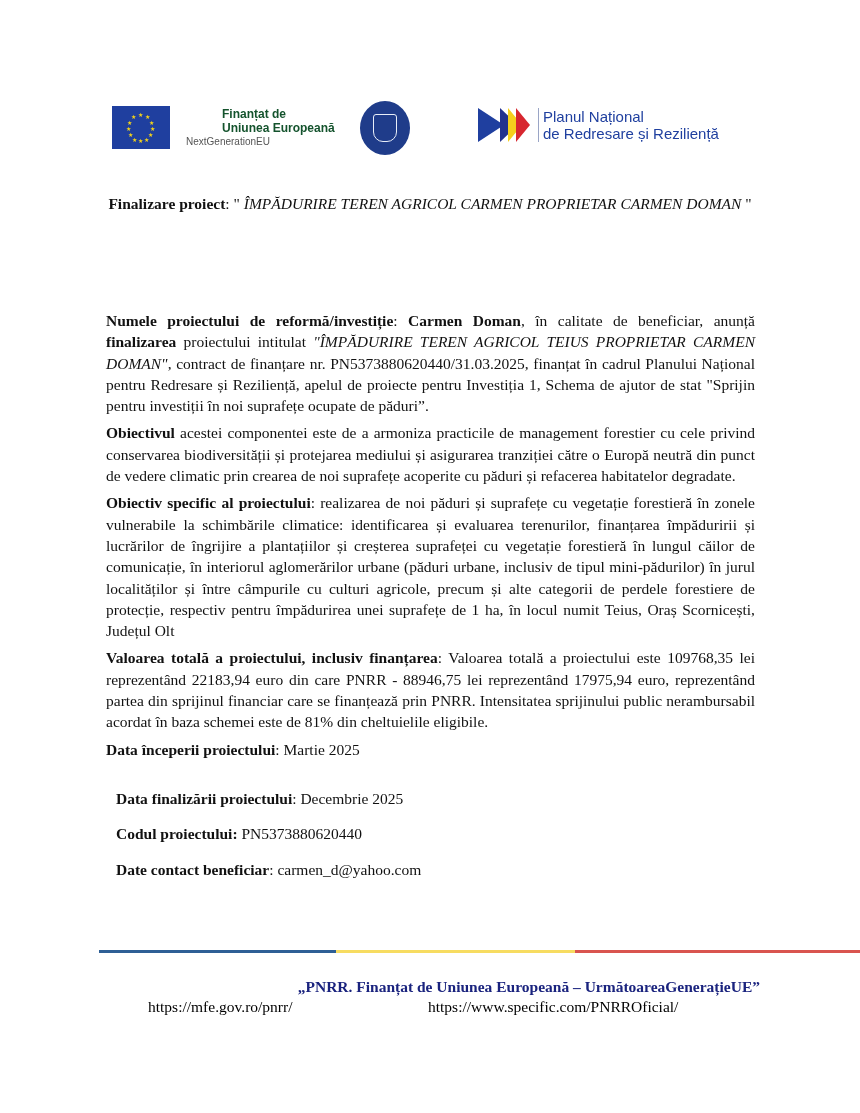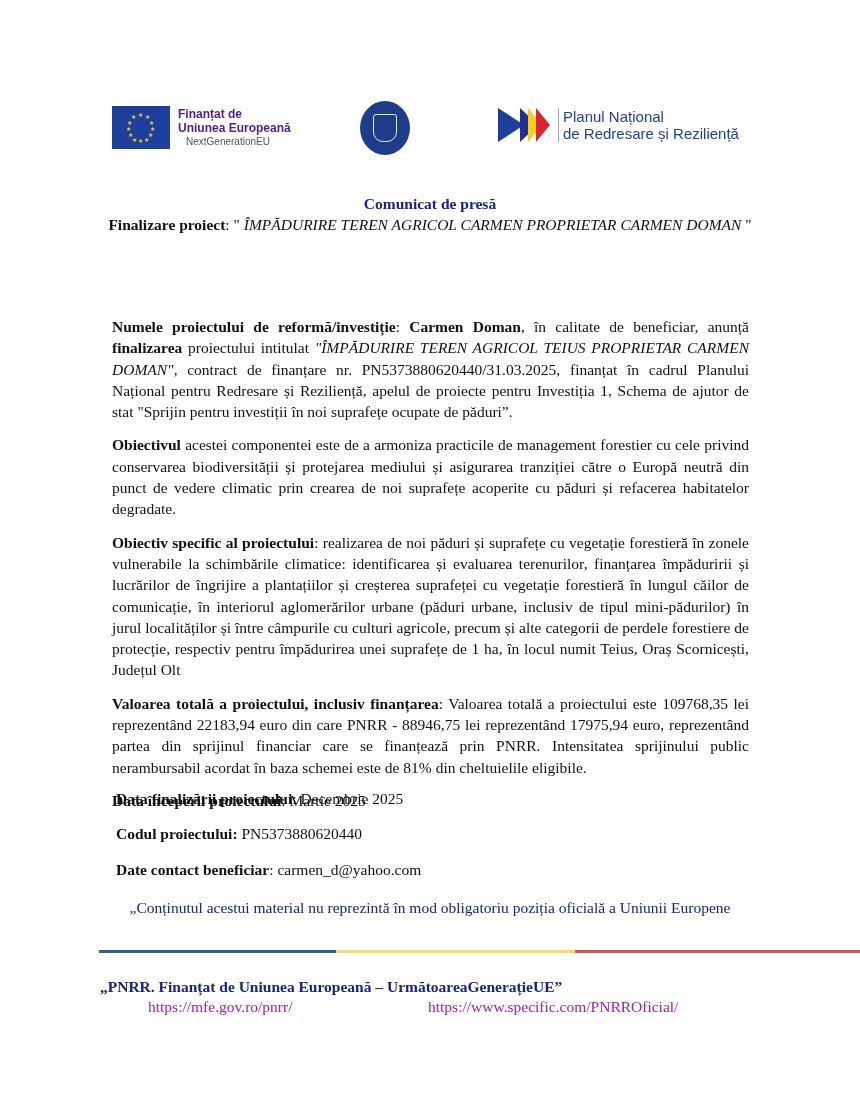--- a/index.html
+++ b/index.html
@@ -2,48 +2,48 @@
 <html><head>
 <meta charset="utf-8">
 <style>
   html, body { margin: 0; padding: 0; background: #ffffff; }
   body { width: 860px; height: 1113px; position: relative; overflow: hidden; font-family: "Liberation Serif", serif; color: #111; }
   .logos { position: absolute; top: 98px; left: 0; width: 860px; height: 64px; }
   .eu-logo { position: absolute; left: 112px; top: 8px; display: flex; align-items: center; }
   .eu-flag { width: 58px; height: 43px; background: #1f3f9f; position: relative; }
   .eu-flag .star { position: absolute; color: #f2d21a; font-size: 6px; line-height: 6px; }
   .eu-text { margin-left: 8px; font-family: "Liberation Sans", sans-serif; }
-  .eu-text .l1, .eu-text .l2 { color: #4c1d95; font-weight: bold; font-size: 12px; line-height: 14px; }
+  .eu-text .l1, .eu-text .l2 { color: #14532d; font-weight: bold; font-size: 12px; line-height: 14px; margin-left: 44px; }
   .eu-text .l3 { color: #555; font-size: 10px; line-height: 14px; padding-left: 8px; }
   .gov-logo { position: absolute; left: 360px; top: 3px; width: 50px; height: 54px; border-radius: 50%; background: #1f3c8a; display: flex; align-items: center; justify-content: center; }
   .gov-logo .inner { width: 22px; height: 26px; border: 1.5px solid #e8eef8; border-radius: 3px 3px 10px 10px; }
-  .pnrr-logo { position: absolute; left: 478px; top: 10px; display: flex; align-items: center; margin-left: 20px; }
+  .pnrr-logo { position: absolute; left: 478px; top: 10px; display: flex; align-items: center; }
   .pnrr-shapes { width: 58px; height: 34px; position: relative; }
   .tri { position: absolute; width: 0; height: 0; border-top: 17px solid transparent; border-bottom: 17px solid transparent; }
   .tri.a { left: 0; border-left: 26px solid #1f3f9f; }
   .tri.b { left: 22px; border-left: 18px solid #22318e; }
   .tri.c { left: 30px; border-left: 14px solid #f5cf1d; }
   .tri.d { left: 38px; border-left: 14px solid #d7262f; }
   .pnrr-sep { width: 1px; height: 34px; background: #9aa5c6; margin: 0 4px 0 2px; }
   .pnrr-text { font-family: "Liberation Sans", sans-serif; color: #1f3f9f; font-size: 15px; line-height: 17px; }
 
   .header { position: absolute; top: 193px; left: 100px; width: 660px; text-align: center; font-size: 15.5px; line-height: 21px; }
   .blue-bold { color: #1a237e; font-weight: bold; }
   .header .final { color: #111; }
   .b { font-weight: bold; }
   .i { font-style: italic; }
 
   .body { position: absolute; top: 304px; left: 100px; width: 661px; font-size: 15.5px; line-height: 21.3px; text-align: justify; }
-  .body p { margin: 12px; }
+  .body p { margin: 6px; }
   .meta { position: absolute; left: 116px; font-size: 15.5px; line-height: 20px; }
   .disclaimer { position: absolute; top: 898px; left: 100px; width: 660px; text-align: center; color: #1a237e; font-size: 15.5px; line-height: 20px; }
 
   .rule { position: absolute; top: 950px; left: 99px; height: 3px; }
-  .footer-title { position: absolute; top: 977px; left: 100px; width: 660px; text-align: left; color: #1a237e; font-weight: bold; font-size: 15.5px; line-height: 20px; }
-  .footer-link { position: absolute; top: 997px; font-size: 15.5px; line-height: 20px; color: #a21caf; text-decoration: none; }
+  .footer-title { position: absolute; top: 977px; left: 100px; width: 660px; text-align: right; color: #1a237e; font-weight: bold; font-size: 15.5px; line-height: 20px; }
+  .footer-link { position: absolute; top: 997px; font-size: 15.5px; line-height: 20px; color: #000000; text-decoration: none; }
 </style>
 </head>
 <body>
 
 <div class="logos">
   <div class="eu-logo">
     <div class="eu-flag">
       <span class="star" style="left:26px;top:6px">★</span>
       <span class="star" style="left:33px;top:8px">★</span>
       <span class="star" style="left:37px;top:14px">★</span>
@@ -75,38 +75,36 @@
     </div>
     <div class="pnrr-sep"></div>
     <div class="pnrr-text">
       <div>Planul Național</div>
       <div>de Redresare și Reziliență</div>
     </div>
   </div>
 </div>
 
 <div class="header">
-  <div class="blue-bold">Comunicat de presă</div>
   <div class="final"><span class="b">Finalizare proiect</span><span>: " </span><span class="i">ÎMPĂDURIRE TEREN AGRICOL CARMEN PROPRIETAR CARMEN DOMAN</span><span> "</span></div>
 </div>
 
 <div class="body">
   <p><span class="b">Numele proiectului de reformă/investiție</span><span>: </span><span class="b">Carmen Doman</span><span>, în calitate de beneficiar, anunță </span><span class="b">finalizarea</span><span> proiectului intitulat </span><span class="i">"ÎMPĂDURIRE TEREN AGRICOL TEIUS PROPRIETAR CARMEN DOMAN"</span><span>, contract de finanțare nr. PN5373880620440/31.03.2025, finanțat în cadrul Planului Național pentru Redresare și Reziliență, apelul de proiecte pentru Investiția 1, Schema de ajutor de stat "Sprijin pentru investiții în noi suprafețe ocupate de păduri”.</span></p>
   <p><span class="b">Obiectivul</span><span> acestei componentei este de a armoniza practicile de management forestier cu cele privind conservarea biodiversității și protejarea mediului și asigurarea tranziției către o Europă neutră din punct de vedere climatic prin crearea de noi suprafețe acoperite cu păduri și refacerea habitatelor degradate.</span></p>
   <p><span class="b">Obiectiv specific al proiectului</span><span>: realizarea de noi păduri și suprafețe cu vegetație forestieră în zonele vulnerabile la schimbările climatice: identificarea și evaluarea terenurilor, finanțarea împăduririi și lucrărilor de îngrijire a plantațiilor și creșterea suprafeței cu vegetație forestieră în lungul căilor de comunicație, în interiorul aglomerărilor urbane (păduri urbane, inclusiv de tipul mini-pădurilor) în jurul localităților și între câmpurile cu culturi agricole, precum și alte categorii de perdele forestiere de protecție, respectiv pentru împădurirea unei suprafețe de 1 ha, în locul numit Teius, Oraș Scornicești, Județul Olt</span></p>
   <p><span class="b">Valoarea totală a proiectului, inclusiv finanțarea</span><span>: Valoarea totală a proiectului este 109768,35 lei reprezentând 22183,94 euro din care PNRR - 88946,75 lei reprezentând 17975,94 euro, reprezentând partea din sprijinul financiar care se finanțează prin PNRR. Intensitatea sprijinului public nerambursabil acordat în baza schemei este de 81% din cheltuielile eligibile.</span></p>
   <p><span class="b">Data începerii proiectului</span><span>: Martie 2025</span></p>
 </div>
 
 <div class="meta" style="top:789px"><span class="b">Data finalizării proiectului</span><span>: Decembrie 2025</span></div>
 <div class="meta" style="top:824px"><span class="b">Codul proiectului:</span><span> PN5373880620440</span></div>
 <div class="meta" style="top:860px"><span class="b">Date contact beneficiar</span><span>: carmen_d@yahoo.com</span></div>
 
 <div class="disclaimer">
-  <div>„Conținutul acestui material nu reprezintă în mod obligatoriu poziția oficială a Uniunii Europene</div>
 </div>
 
 <div class="rule" style="width:237px;background:#2e5f95"></div>
 <div class="rule" style="left:336px;width:239px;background:#f7dc61"></div>
 <div class="rule" style="left:575px;width:285px;background:#d9544f"></div>
 
 <div class="footer-title">„PNRR. Finanțat de Uniunea Europeană – UrmătoareaGenerațieUE”</div>
 <a class="footer-link" style="left:148px" href="#">https://mfe.gov.ro/pnrr/</a>
 <a class="footer-link" style="left:428px" href="#">https://www.specific.com/PNRROficial/</a>
 

